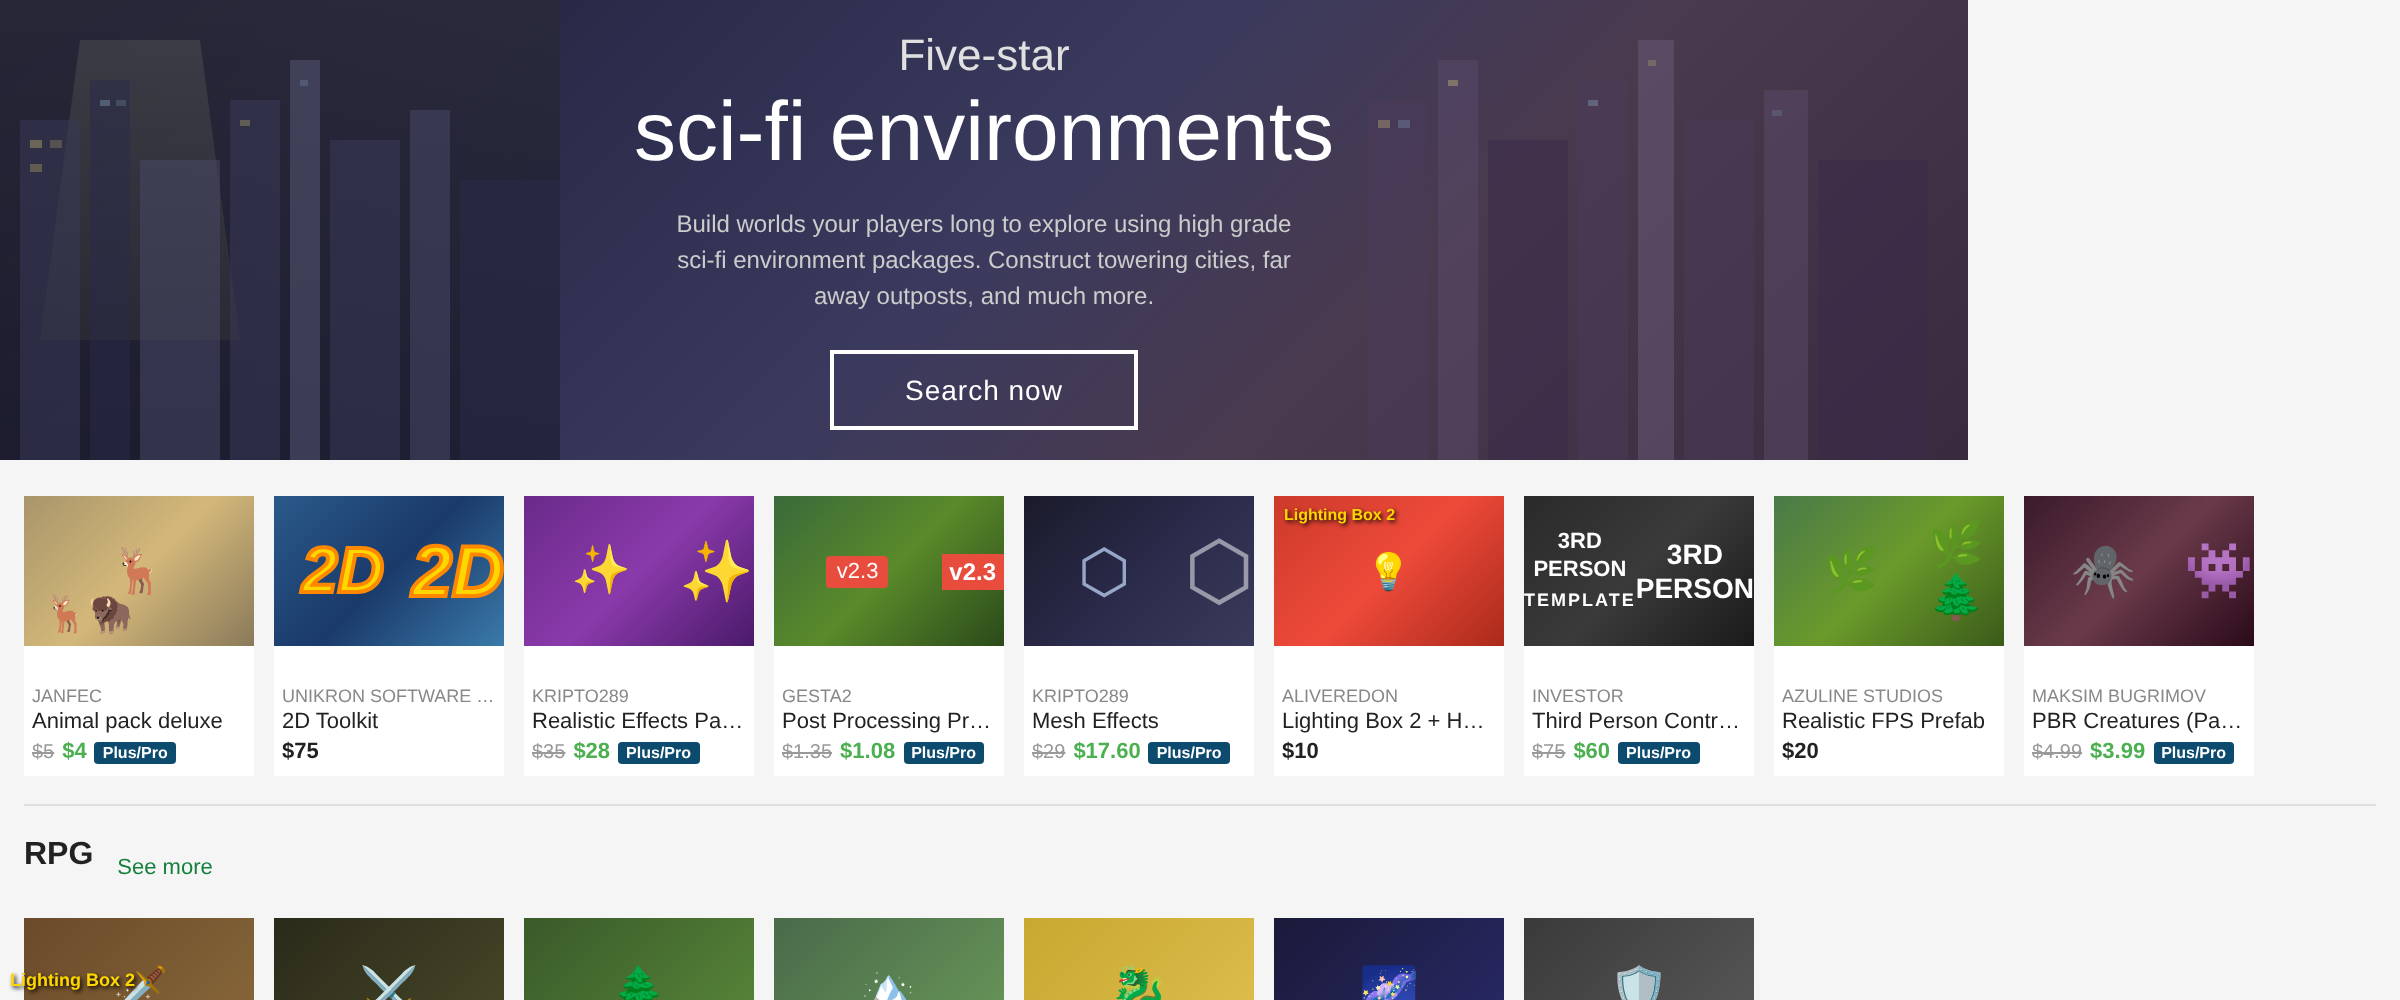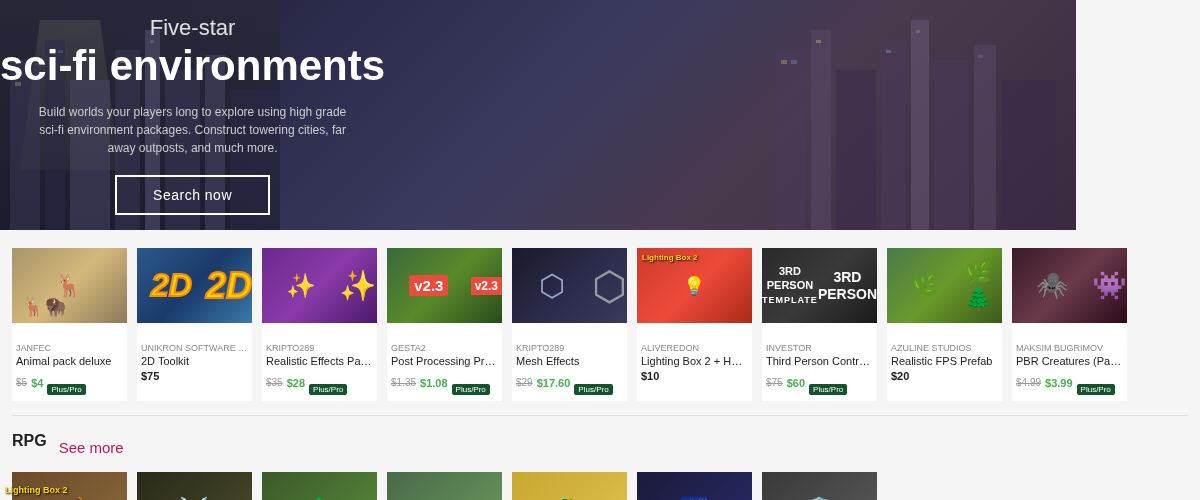--- a/index.html
+++ b/index.html
@@ -1,27 +1,27 @@
 <!DOCTYPE html>
 <html><head>
   <meta charset="utf-8">
   <style>
     * { margin: 0; padding: 0; box-sizing: border-box; }
     body { font-family: Arial, sans-serif; background: #f5f5f5; width: 1200px; overflow-x: hidden; }
 
     
     .hero {
       position: relative;
-      width: 1076px;
+      width: 984px;
       height: 230px;
       background: linear-gradient(135deg, #1a1a2e 0%, #2d2d4e 30%, #3a3a5e 50%, #4a3a4e 70%, #3a2a3e 100%);
       overflow: hidden;
       display: flex;
       align-items: center;
-      justify-content: flex-start;
+      justify-content: center;
     }
     .hero-bg-left {
       position: absolute;
       left: 0; top: 0; bottom: 0;
       width: 280px;
       background: linear-gradient(180deg, #2a2a3a 0%, #1a1a2a 100%);
       opacity: 0.8;
     }
     .hero-bg-left::before {
       content: '';
@@ -39,21 +39,21 @@
       color: white;
     }
     .hero-title-small {
       font-size: 22px;
       font-weight: 300;
       color: #e0e0e0;
       margin-bottom: 2px;
     }
     .hero-title-large {
       font-size: 42px;
-      font-weight: 700;
+      font-weight: 400;
       color: white;
       margin-bottom: 14px;
       line-height: 1.1;
     }
     .hero-desc {
       font-size: 12px;
       color: #ccc;
       max-width: 320px;
       margin: 0 auto 18px;
       line-height: 1.5;
@@ -84,22 +84,22 @@
       color: #222;
       margin-bottom: 12px;
     }
     .section-header {
       display: flex;
       align-items: center;
       gap: 12px;
       margin-bottom: 10px;
     }
     .see-more {
-      font-size: 15px;
-      color: #be185d;
+      font-size: 11px;
+      color: #15803d;
       cursor: pointer;
       text-decoration: none;
     }
 
     .products-row {
       display: flex;
       gap: 10px;
       overflow: hidden;
     }
 
@@ -169,24 +169,23 @@
     }
     .price-normal {
       font-size: 11px;
       color: #222;
       font-weight: 600;
     }
     .badge {
       font-size: 8px;
       padding: 1px 4px;
       border-radius: 2px;
-      font-weight: 400;
-      background: #14532d;
+      font-weight: 700;
+      background: #0c4a6e;
       color: white;
-      margin-top: 14px;
     }
 
     
     .rpg-section {
       margin-top: 16px;
     }
     .rpg-thumbs {
       display: flex;
       gap: 10px;
       overflow: hidden;
@@ -371,21 +370,21 @@
             <div class="price-row">
               <span class="price-original">$35</span>
               <span class="price-sale">$28</span>
               <span class="badge">Plus/Pro</span>
             </div>
           </div>
         </div>
         <div class="product-card">
           <div class="product-thumb thumb-4 thumb-postproc">
             <div class="thumb-inner">
-              <span style="font-size:15px;font-weight:bold;color:white;background:#e74c3c;padding:2px 5px;border-radius:2px">v2.3</span>
+              <span style="font-size:11px;font-weight:normal;color:white;background:#e74c3c;padding:2px 5px;border-radius:2px">v2.3</span>
             </div>
           </div>
           <div class="product-info">
             <div class="product-publisher">GESTA2</div>
             <div class="product-name">Post Processing Profiles</div>
             <div class="price-row">
               <span class="price-original">$1.35</span>
               <span class="price-sale">$1.08</span>
               <span class="badge">Plus/Pro</span>
             </div>

